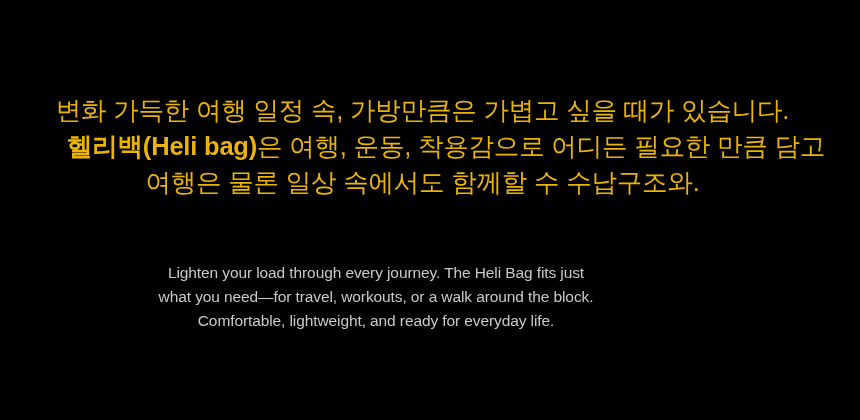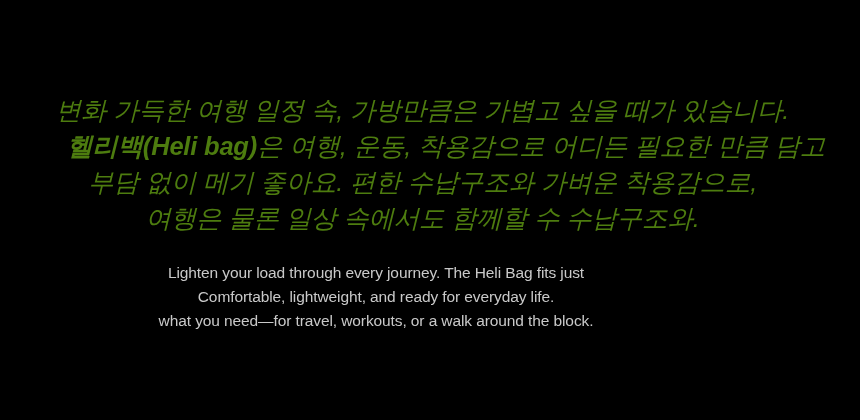--- a/index.html
+++ b/index.html
@@ -27,27 +27,26 @@
     box-sizing: border-box;
   }
 
   
   .headline-block {
     position: absolute;
     left: 0;
     top: 92px;
     width: 845px;
     text-align: center;
-    color: #4d7c0f;
+    color: #eab308;
     font-size: 25.5px;
     line-height: 36px;
     letter-spacing: -0.2px;
     font-weight: 400;
     white-space: nowrap;
-    font-style: italic;
   }
   .headline-line {
     display: block;
     margin: 0;
     padding: 0;
   }
   .headline-line .emph {
     font-weight: 700;
     margin-left: 47px;
   }
@@ -78,26 +77,23 @@
 <div class="promo-canvas">
 
   <div class="headline-block">
     <span class="headline-line">
       <span>변화 가득한 여행 일정 속, 가방만큼은 가볍고 싶을 때가 있습니다.</span>
     </span>
     <span class="headline-line">
       <span class="emph">헬리백(Heli bag)</span><span>은 여행, 운동, 착용감으로 어디든 필요한 만큼 담고</span>
     </span>
     <span class="headline-line">
-      <span>부담 없이 메기 좋아요. 편한 수납구조와 가벼운 착용감으로,</span>
-    </span>
-    <span class="headline-line">
       <span>여행은 물론 일상 속에서도 함께할 수 수납구조와.</span>
     </span>
   </div>
 
   <div class="subcopy-block">
     <span class="subcopy-line">Lighten your load through every journey. The Heli Bag fits just</span>
+    <span class="subcopy-line">what you need—for travel, workouts, or a walk around the block.</span>
     <span class="subcopy-line">Comfortable, lightweight, and ready for everyday life.</span>
-    <span class="subcopy-line">what you need—for travel, workouts, or a walk around the block.</span>
   </div>
 
 </div>
 
 </body></html>

